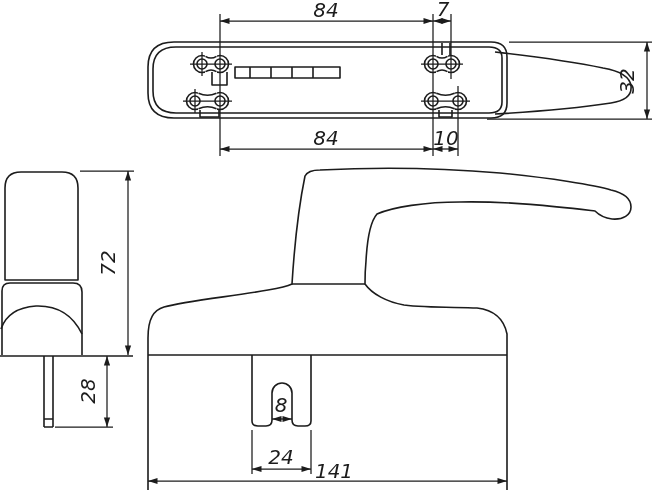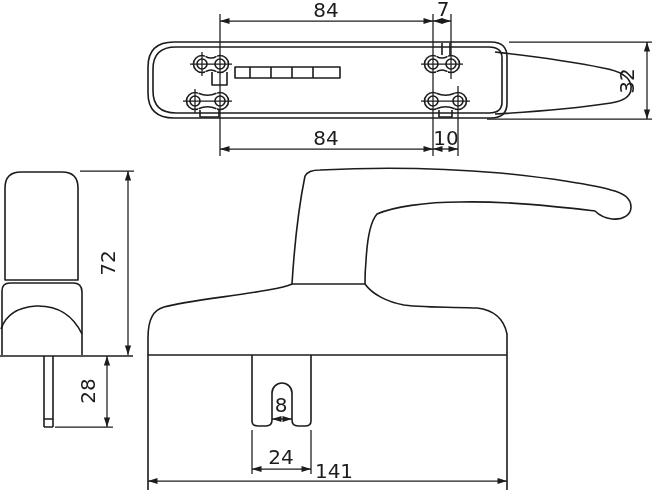--- a/index.html
+++ b/index.html
@@ -1,16 +1,16 @@
 <!DOCTYPE html>
 <html><head>
 <meta charset="utf-8">
 <style>
   html,body{margin:0;padding:0;background:#ffffff;}
-  .stage{width:652px;height:490px;position:relative;background:#ffffff;overflow:hidden;}
+  .stage{width:652px;height:490px;position:relative;background:#ffffff;overflow:hidden;font-style:italic;}
   .ln{fill:none;stroke:#1c1c1c;stroke-width:1.6;stroke-linejoin:round;stroke-linecap:butt;}
   .thin{fill:none;stroke:#1c1c1c;stroke-width:1.25;}
   .erase{fill:#ffffff;stroke:none;}
   .dimtext{fill:#1c1c1c;stroke:none;font-family:"DejaVu Sans",sans-serif;font-size:20px;}
   .arrfill{fill:#1c1c1c;stroke:none;}
 </style>
 </head>
 <body>
 
 <div class="stage">

